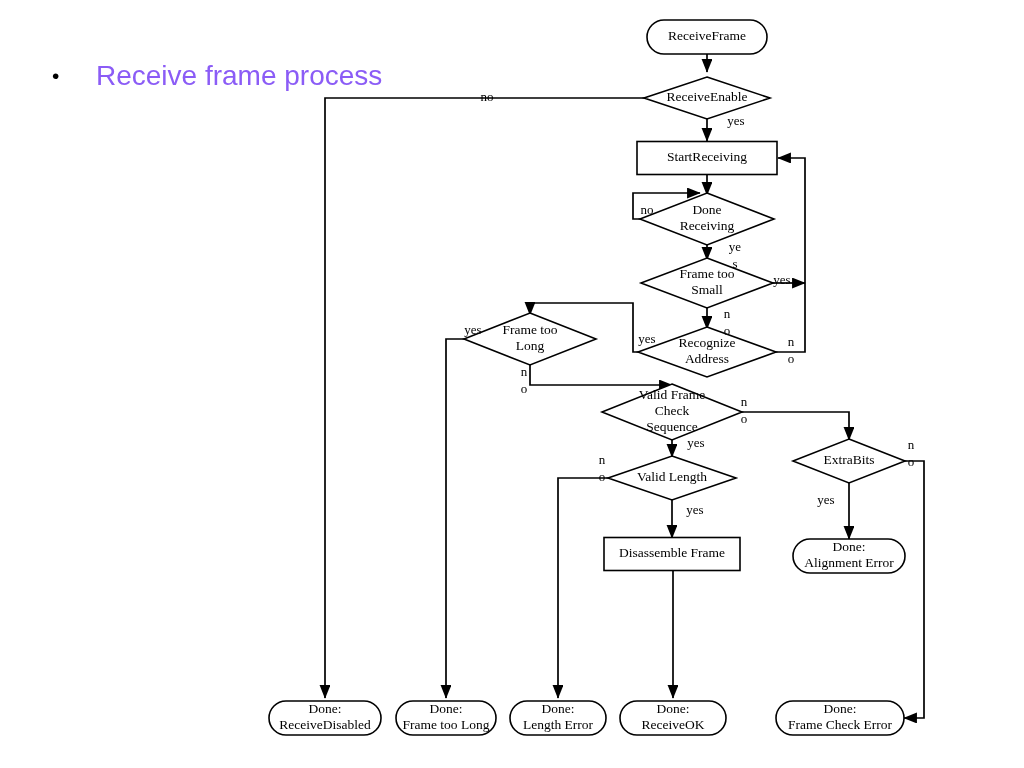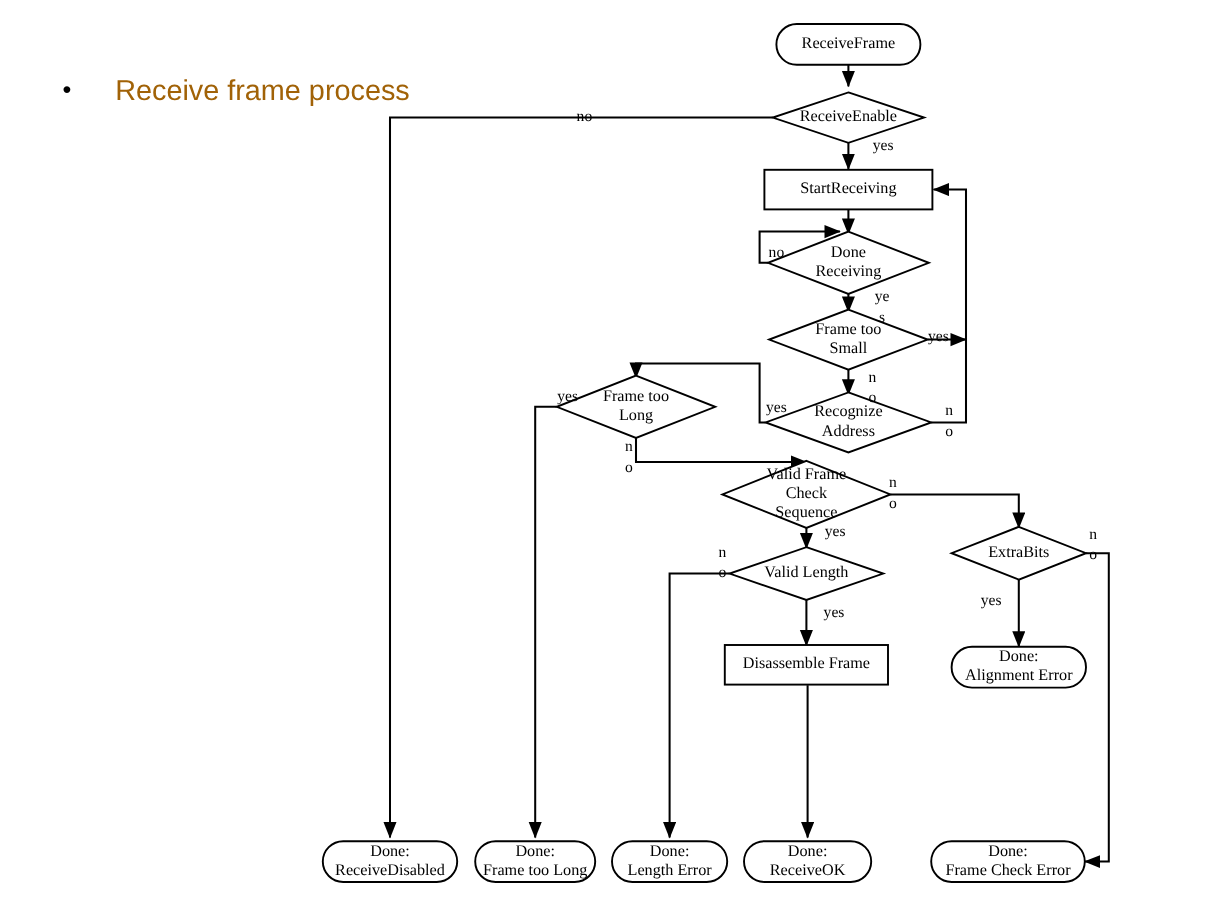--- a/index.html
+++ b/index.html
@@ -27,23 +27,23 @@
   #bullet-marker {
     font-family: "Liberation Sans", sans-serif;
     font-size: 21px;
     line-height: 32px;
     color: #000000;
     width: 44px;
     flex: 0 0 44px;
   }
   #bullet-text {
     font-family: "Liberation Sans", sans-serif;
-    font-size: 24px;
+    font-size: 28px;
     line-height: 32px;
-    color: #a16207;
+    color: #8b5cf6;
     white-space: nowrap;
   }
   svg#flow {
     position: absolute;
     left: 0;
     top: 0;
     width: 1024px;
     height: 768px;
   }
   svg#flow .shape {

